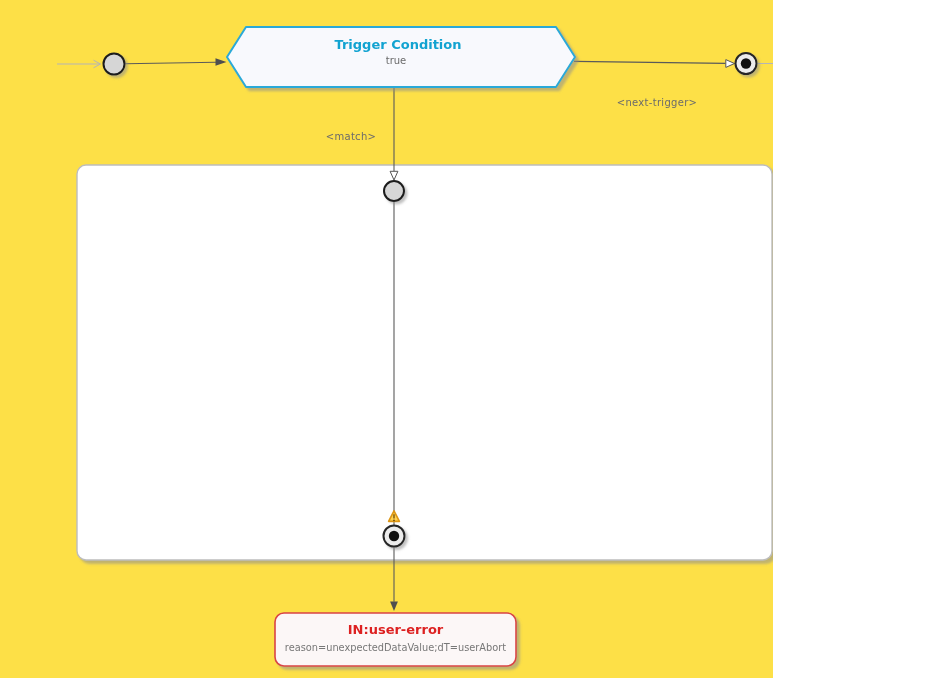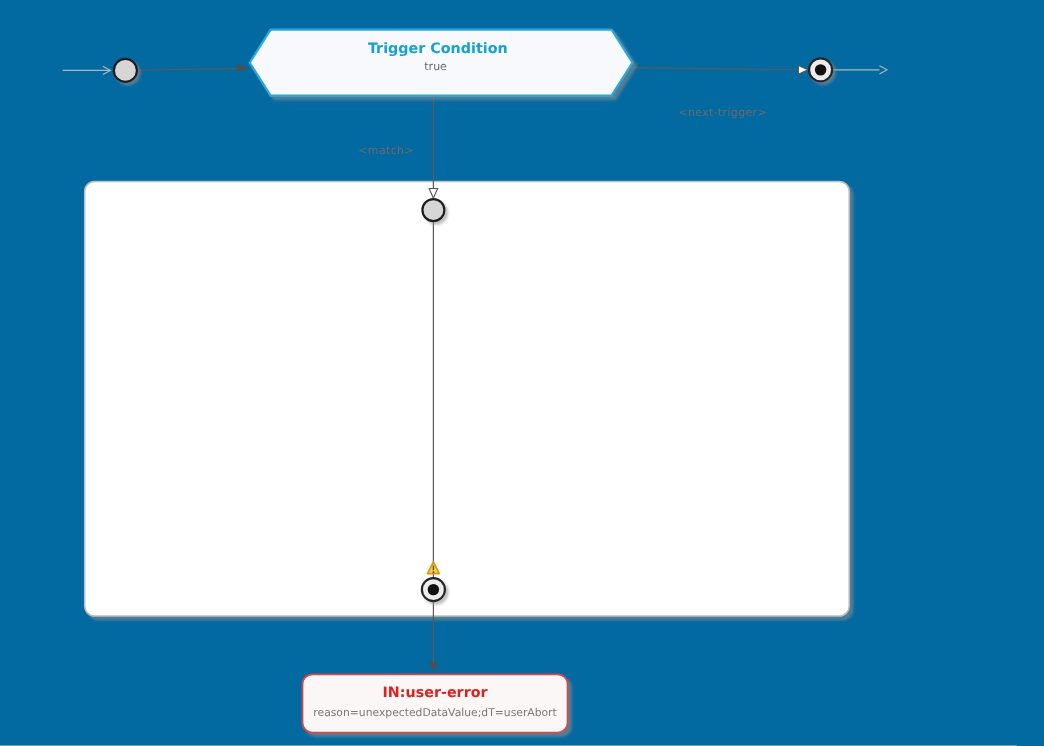--- a/index.html
+++ b/index.html
@@ -3,23 +3,23 @@
 <meta charset="utf-8">
 <style>
   html, body {
     margin: 0;
     padding: 0;
     background: #ffffff;
     font-family: "DejaVu Sans", "Liberation Sans", sans-serif;
   }
   .canvas {
     position: relative;
-    width: 949px;
+    width: 773px;
     height: 678px;
-    background: #0369a1;
+    background: #fde047;
     overflow: hidden;
   }
   svg text {
     font-family: "DejaVu Sans", "Liberation Sans", sans-serif;
   }
   .node-title   { font-size: 13px; font-weight: bold; }
   .node-sub     { font-size: 10px; }
   .edge-label   { font-size: 10px; letter-spacing: 0.3px; }
 </style>
 </head>

